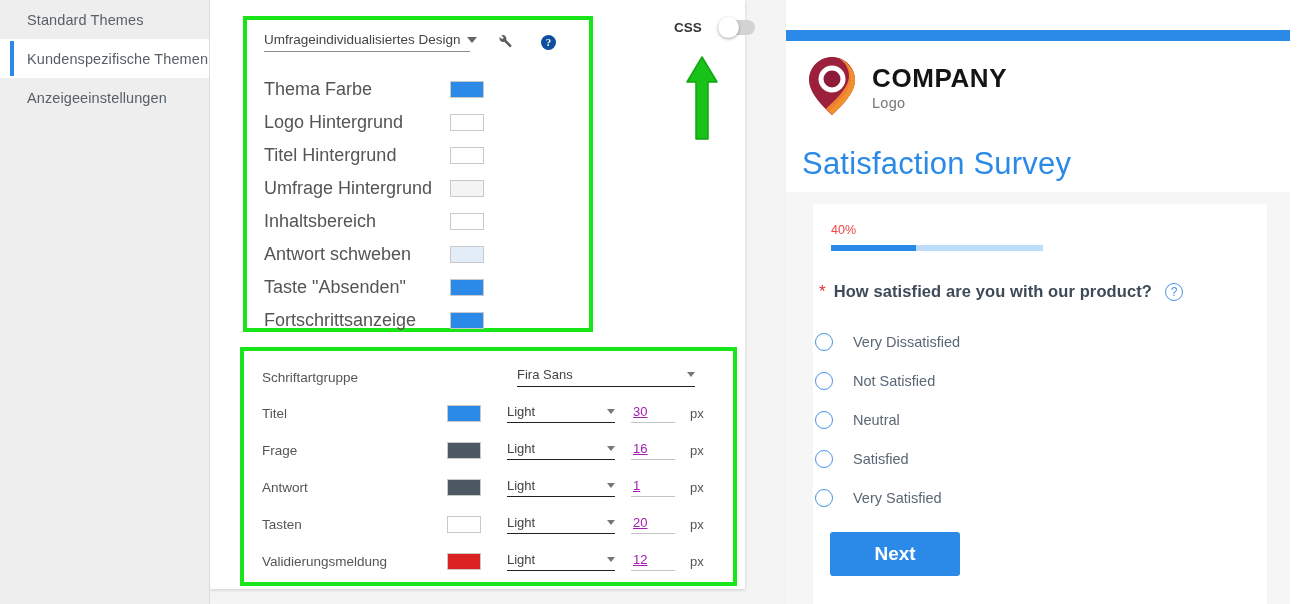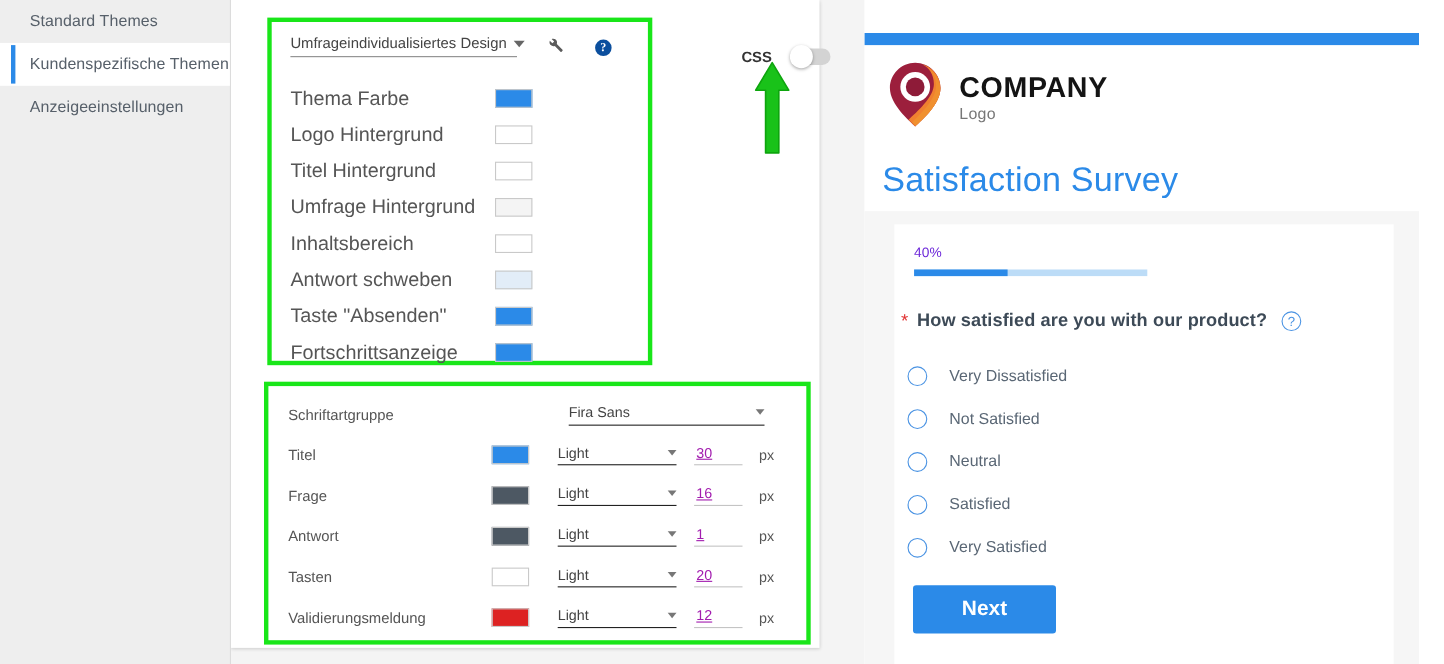--- a/index.html
+++ b/index.html
@@ -96,21 +96,21 @@
   .fontgroup-row { display: flex; align-items: center; height: 36px; padding-left: 18px; gap: 36px; }
   .fontgroup-row .fname { font-size: 13.5px; color: #555; width: 219px; }
   .fontgroup-sel {
     width: 178px; border-bottom: 1.4px solid #222; display: flex;
     align-items: center; padding-bottom: 4px; cursor: pointer;
   }
   .fontgroup-sel .wl { font-size: 13px; color: #444; flex: 1; }
 
   
   .css-toggle-wrap {
-    position: absolute; left: 674px; top: 44px; display: flex; align-items: center; gap: 16px;
+    position: absolute; left: 674px; top: 20px; display: flex; align-items: center; gap: 16px;
   }
   .css-lab { font-size: 13.5px; font-weight: bold; color: #333; }
   .toggle {
     width: 37px; height: 15px; border-radius: 8px; background: #d3d3d3;
     position: relative; cursor: pointer;
   }
   .toggle .knob {
     position: absolute; left: 0; top: -3px; width: 21px; height: 21px;
     border-radius: 50%; background: #fff; box-shadow: 0 1px 3px rgba(0,0,0,.35);
   }
@@ -134,34 +134,34 @@
     color: #2b8ae8; font-weight: normal; letter-spacing: .2px;
   }
   .survey-body {
     position: absolute; left: 0; top: 192px; width: 504px; height: 412px; background: #f6f6f6;
   }
   .survey-inner {
     position: absolute; left: 27px; top: 12px; width: 454px; height: 400px;
     background: #ffffff;
   }
   .progress-wrap { position: absolute; left: 18px; top: 19px; width: 212px; }
-  .progress-pct { font-size: 12.5px; color: #6d28d9; margin-bottom: 8px; }
+  .progress-pct { font-size: 12.5px; color: #ef4444; margin-bottom: 8px; }
   .progress-track { width: 212px; height: 6px; background: #bcdcf7; }
   .progress-fill { height: 6px; background: #2b8ae8; }
   .question-row {
     position: absolute; left: 6px; top: 78px; display: flex; align-items: center;
   }
   .req-star { color: #e03030; font-size: 17px; margin-right: 8px; line-height: 1; }
   .q-text { font-size: 16.5px; color: #3d4a57; font-weight: bold; letter-spacing: .1px; }
   .q-help {
     width: 18px; height: 18px; border-radius: 50%; border: 1.3px solid #4a93e3;
     color: #4a93e3; font-size: 12px; line-height: 16px; text-align: center;
     margin-left: 13px; cursor: pointer;
   }
-  .options { position: absolute; left: 12px; top: 118px; }
+  .options { position: absolute; left: 2px; top: 118px; }
   .opt-row { display: flex; align-items: center; height: 39px; cursor: pointer; }
   .radio {
     width: 18px; height: 18px; border-radius: 50%; border: 1.6px solid #4a93e3;
     background: #fff; margin-right: 20px;
   }
   .opt-label { font-size: 14.5px; color: #5a6775; }
   .next-btn {
     position: absolute; left: 17px; top: 328px; width: 130px; height: 44px;
     background: #2b8ae8; color: #fff; border: none; border-radius: 3px;
     font-size: 19px; font-weight: bold; cursor: pointer;

